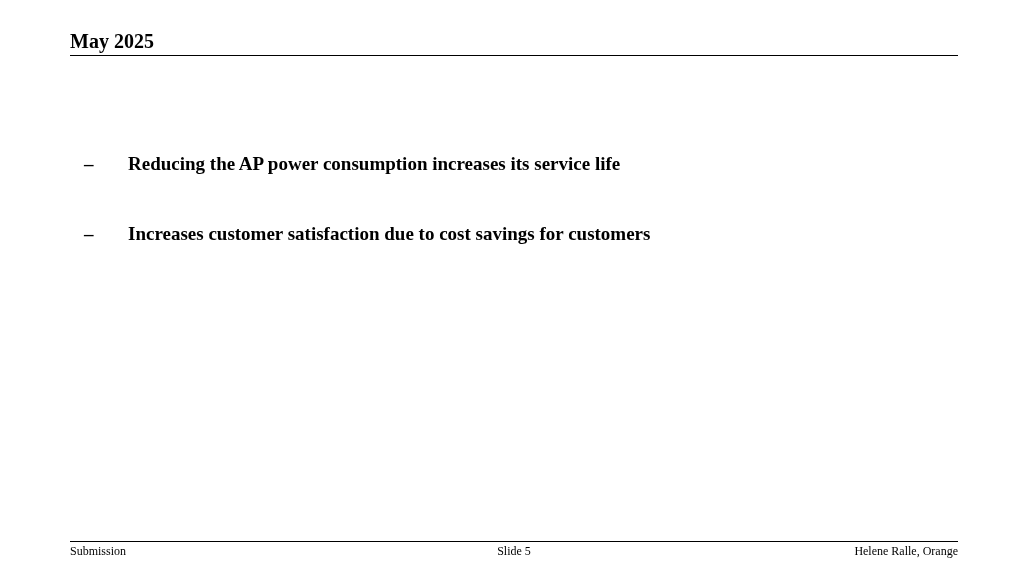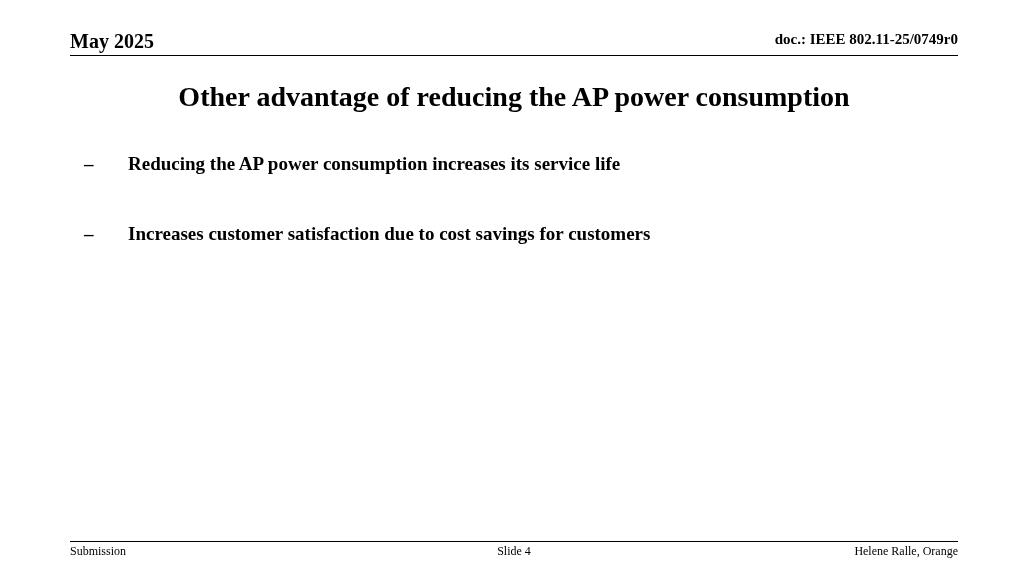--- a/index.html
+++ b/index.html
@@ -133,37 +133,35 @@
     margin-left: 12px;
   }
 </style>
 </head>
 <body>
 
 <div class="slide">
 
   <div class="header">
     <div class="header-date">May 2025</div>
-    <div class="header-doc">doc.: IEEE 802.11-25/0749r0</div>
     <div class="header-rule"></div>
   </div>
 
-  <div class="slide-title">Other advantage of reducing the AP power consumption</div>
 
   <div class="body">
     <div class="bullet">
       <span class="bullet-dash">–</span>
       <span class="bullet-text">Reducing the AP power consumption increases its service life</span>
     </div>
     <div class="bullet">
       <span class="bullet-dash">–</span>
       <span class="bullet-text">Increases customer satisfaction due to cost savings for customers</span>
     </div>
   </div>
 
   <div class="footer-rule"></div>
   <div class="footer">
-    <div class="footer-center">Slide 4</div>
+    <div class="footer-center">Slide 5</div>
     <div class="footer-left">Submission</div>
     <div class="footer-right">Helene Ralle, Orange</div>
   </div>
 
 </div>
 
 </body></html>

